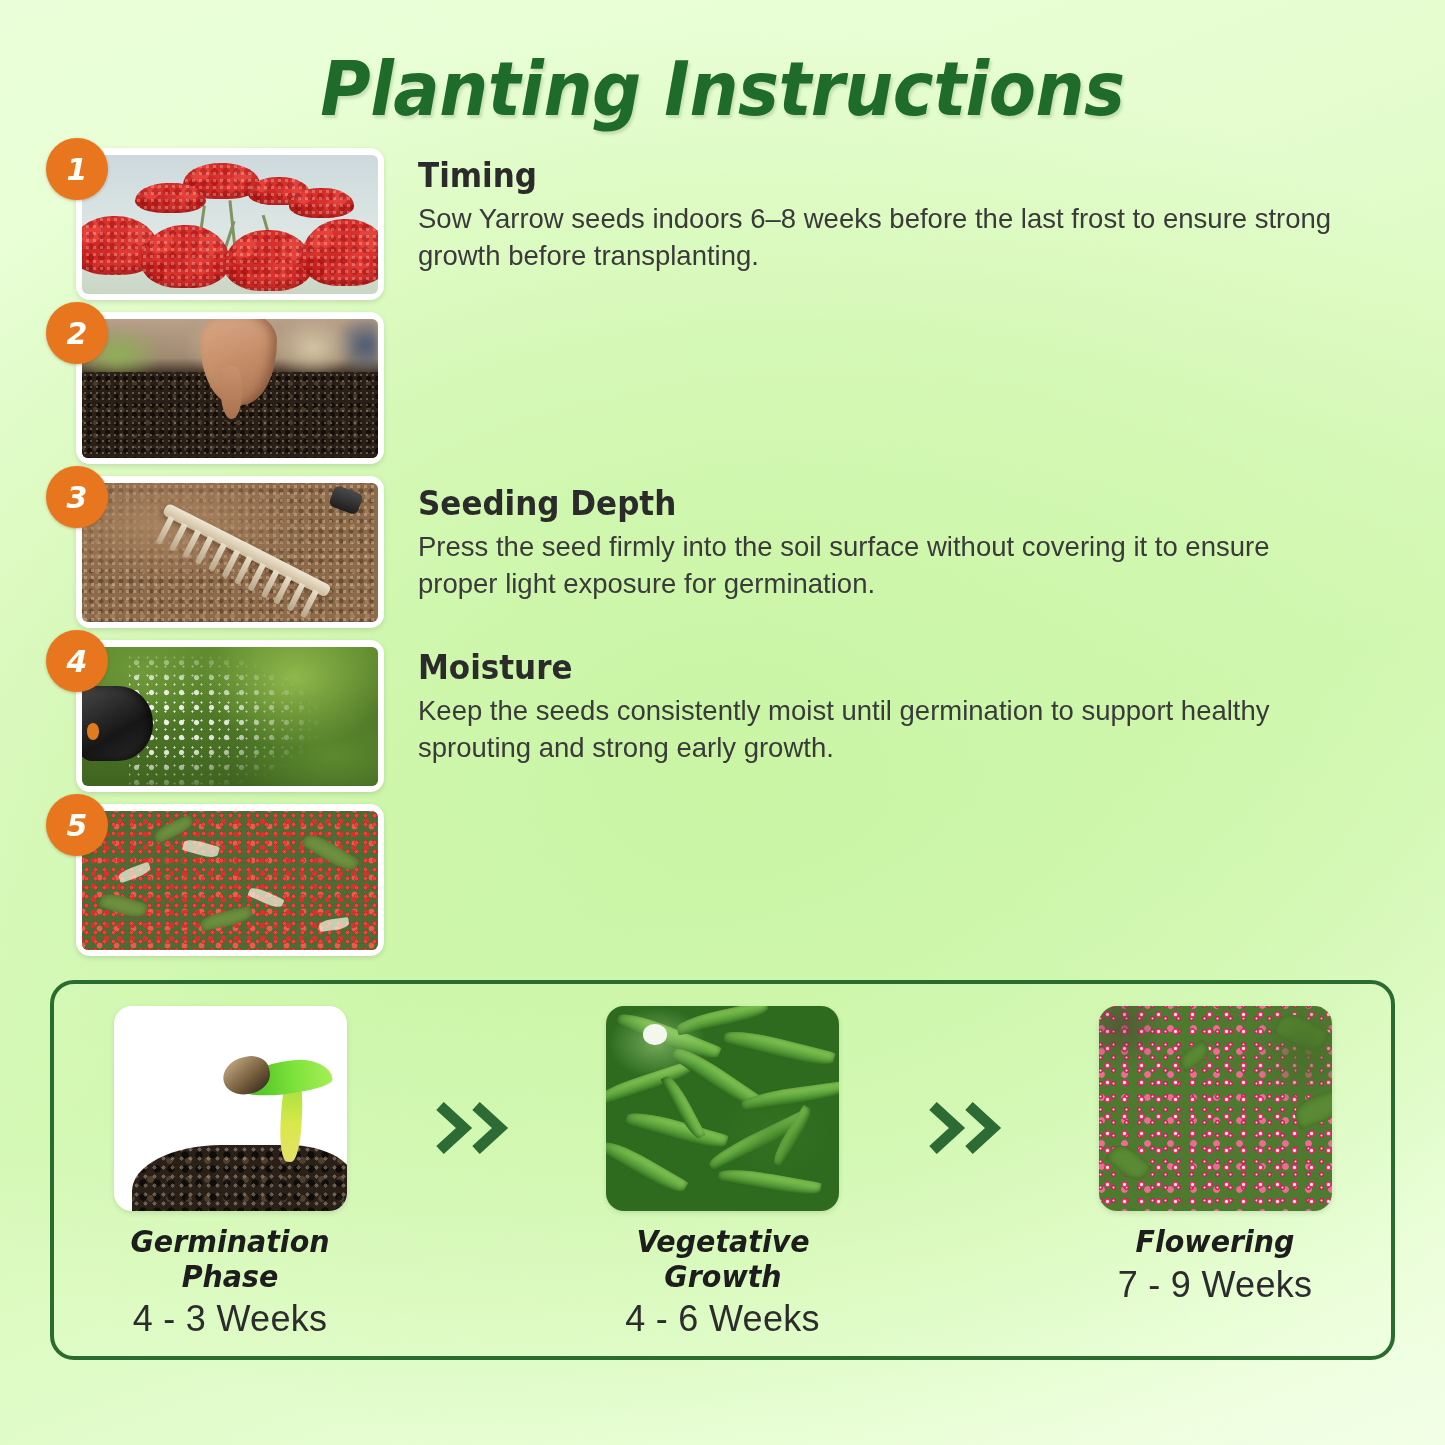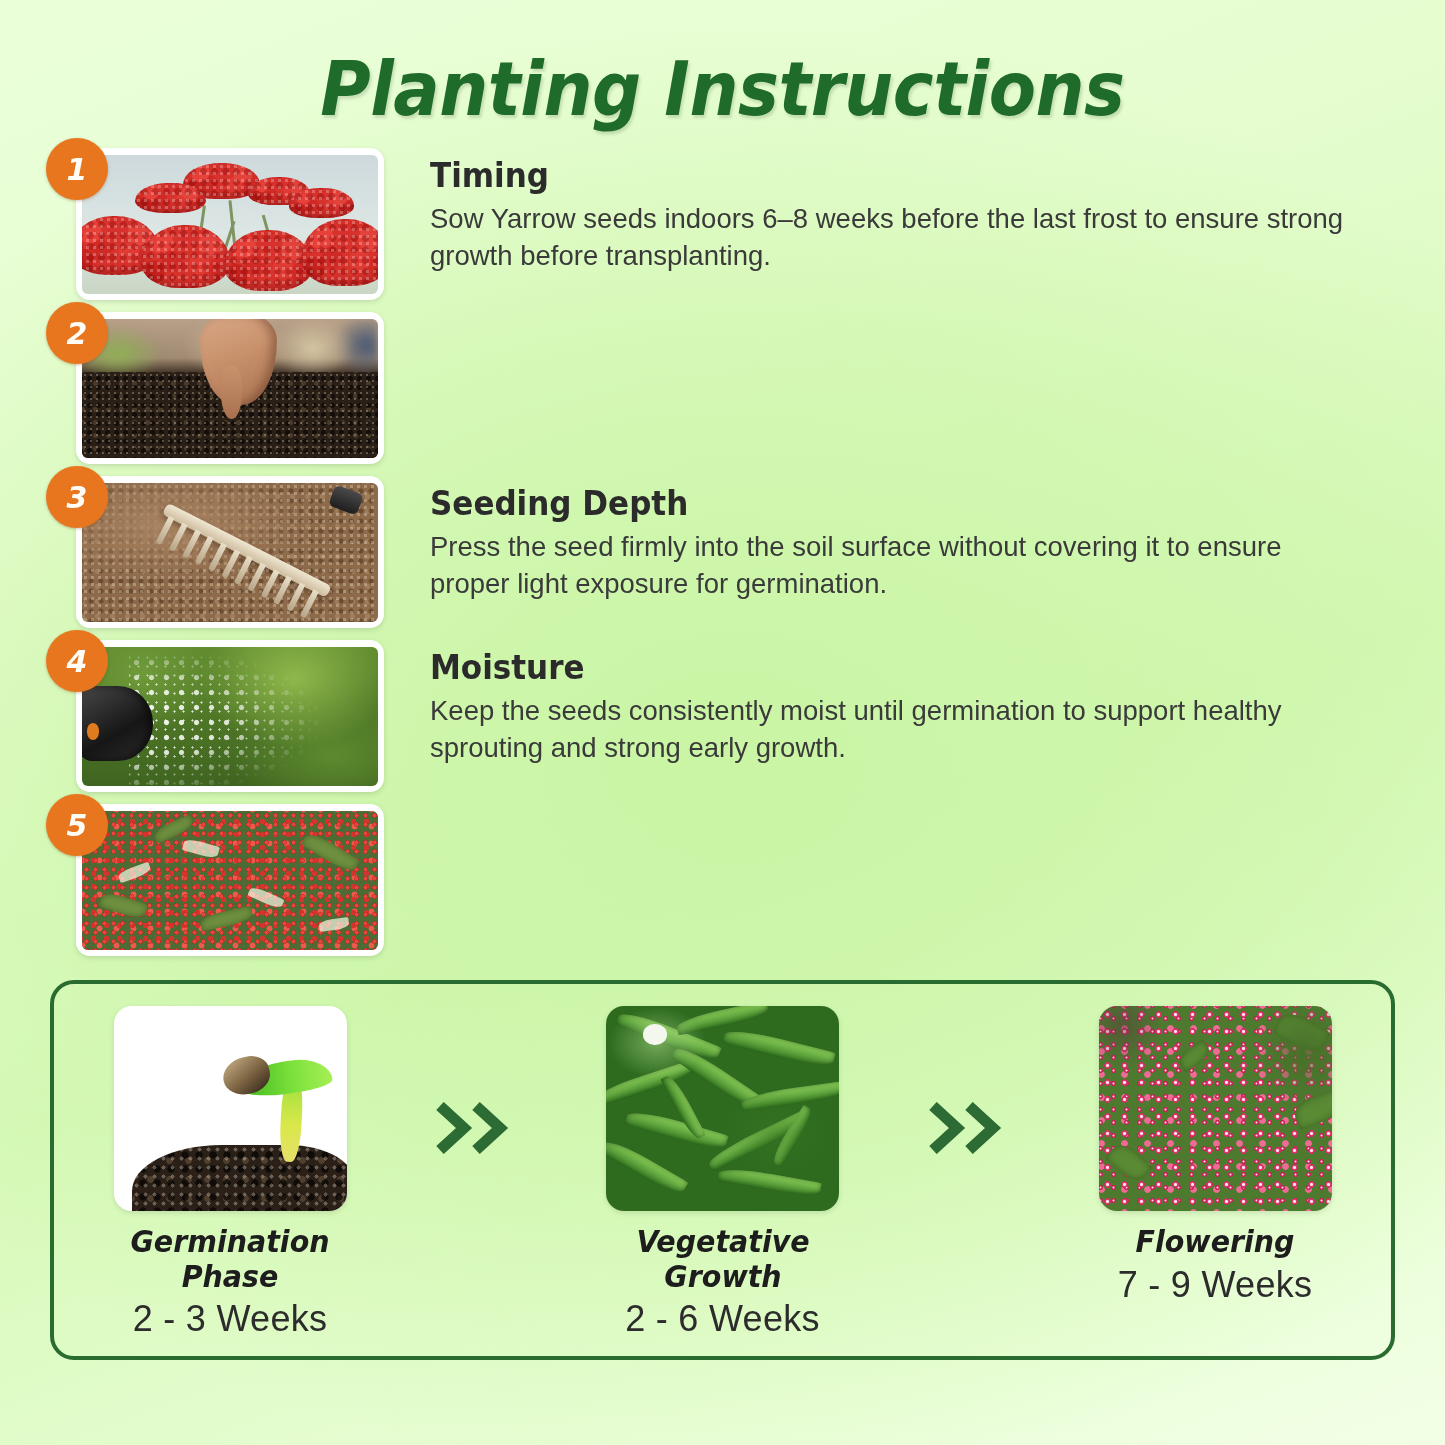--- a/index.html
+++ b/index.html
@@ -59,21 +59,21 @@
     color:#fffdf6;
     font-family:"DejaVu Sans", sans-serif;
     font-size:30px;
     font-weight:bold;
     font-style:italic;
     display:flex; align-items:center; justify-content:center;
     z-index:5;
     box-shadow:0 1px 3px rgba(120,70,20,0.35);
   }
 
-  .step-text { padding-left:46px; padding-top:10px; flex:1 1 auto; }
+  .step-text { padding-left:34px; padding-top:10px; flex:1 1 auto; }
   .step-title {
     font-family:"DejaVu Sans", sans-serif;
     font-size:33px;
     font-weight:bold;
     color:#2b2b2b;
     transform:scaleX(0.94);
     transform-origin:left center;
     margin:0 0 6px 0;
     line-height:1.1;
   }
@@ -479,21 +479,21 @@
   <div class="phase">
     <div class="phase-img">
       <div class="art-seedling">
         <div class="soil"></div>
         <div class="stem"></div>
         <div class="cotyl"></div>
         <div class="seedcoat"></div>
       </div>
     </div>
     <div class="phase-name">Germination Phase</div>
-    <div class="phase-dur">2 - 3 Weeks</div>
+    <div class="phase-dur">4 - 3 Weeks</div>
   </div>
 
   <div class="arrow">
     <svg width="84" height="52" viewBox="0 0 84 52" aria-hidden="true">
       <path d="M6 4 L30 26 L6 48" fill="none" stroke="currentColor" stroke-width="11" stroke-linejoin="miter" stroke-linecap="butt"></path>
       <path d="M42 4 L66 26 L42 48" fill="none" stroke="currentColor" stroke-width="11" stroke-linejoin="miter" stroke-linecap="butt"></path>
     </svg>
   </div>
 
   <div class="phase">
@@ -511,21 +511,21 @@
           <i style="left:-4%;top:74%;width:40%;height:9%;transform:rotate(30deg)"></i>
           <i style="left:48%;top:82%;width:44%;height:8%;transform:rotate(10deg)"></i>
           <i style="left:18%;top:46%;width:30%;height:7%;transform:rotate(62deg)"></i>
           <i style="left:66%;top:60%;width:28%;height:7%;transform:rotate(-58deg)"></i>
         </div>
         <div class="hi"></div>
         <div class="whitebud"></div>
       </div>
     </div>
     <div class="phase-name">Vegetative Growth</div>
-    <div class="phase-dur">2 - 6 Weeks</div>
+    <div class="phase-dur">4 - 6 Weeks</div>
   </div>
 
   <div class="arrow">
     <svg width="84" height="52" viewBox="0 0 84 52" aria-hidden="true">
       <path d="M6 4 L30 26 L6 48" fill="none" stroke="currentColor" stroke-width="11" stroke-linejoin="miter" stroke-linecap="butt"></path>
       <path d="M42 4 L66 26 L42 48" fill="none" stroke="currentColor" stroke-width="11" stroke-linejoin="miter" stroke-linecap="butt"></path>
     </svg>
   </div>
 
   <div class="phase">

